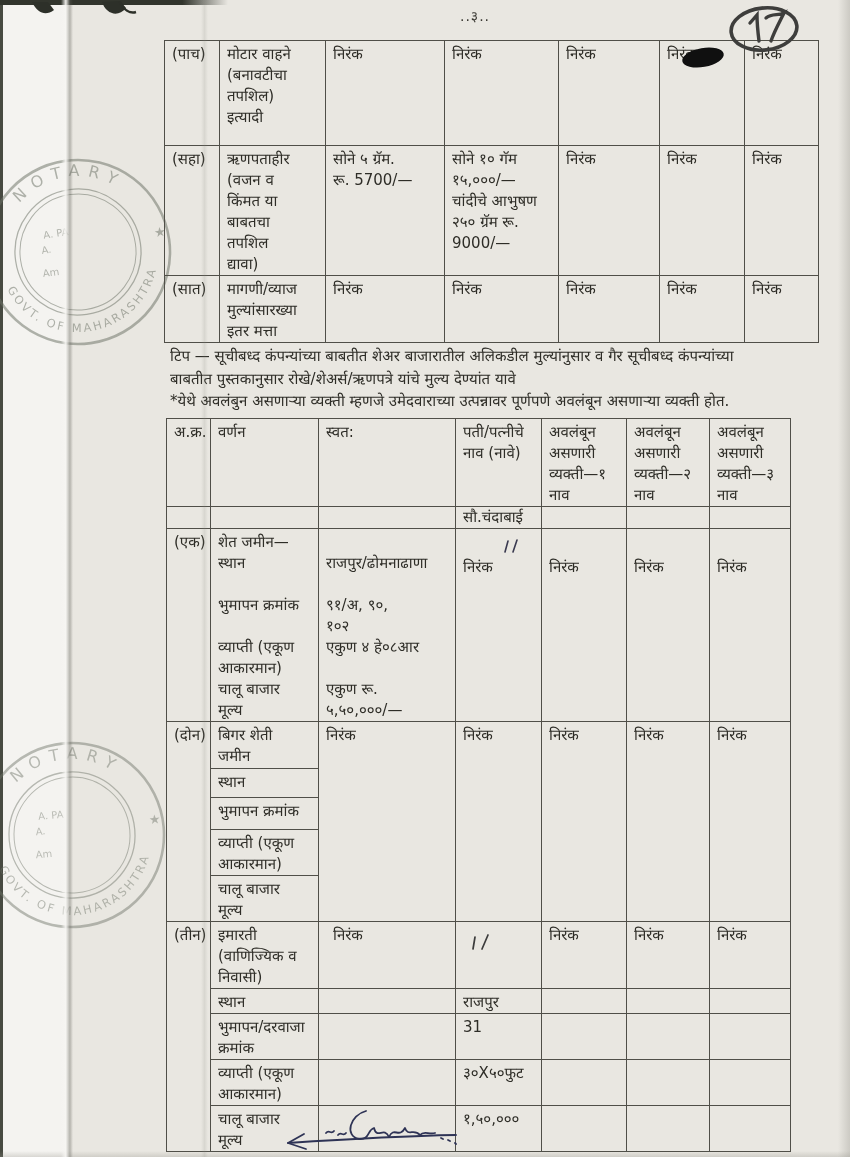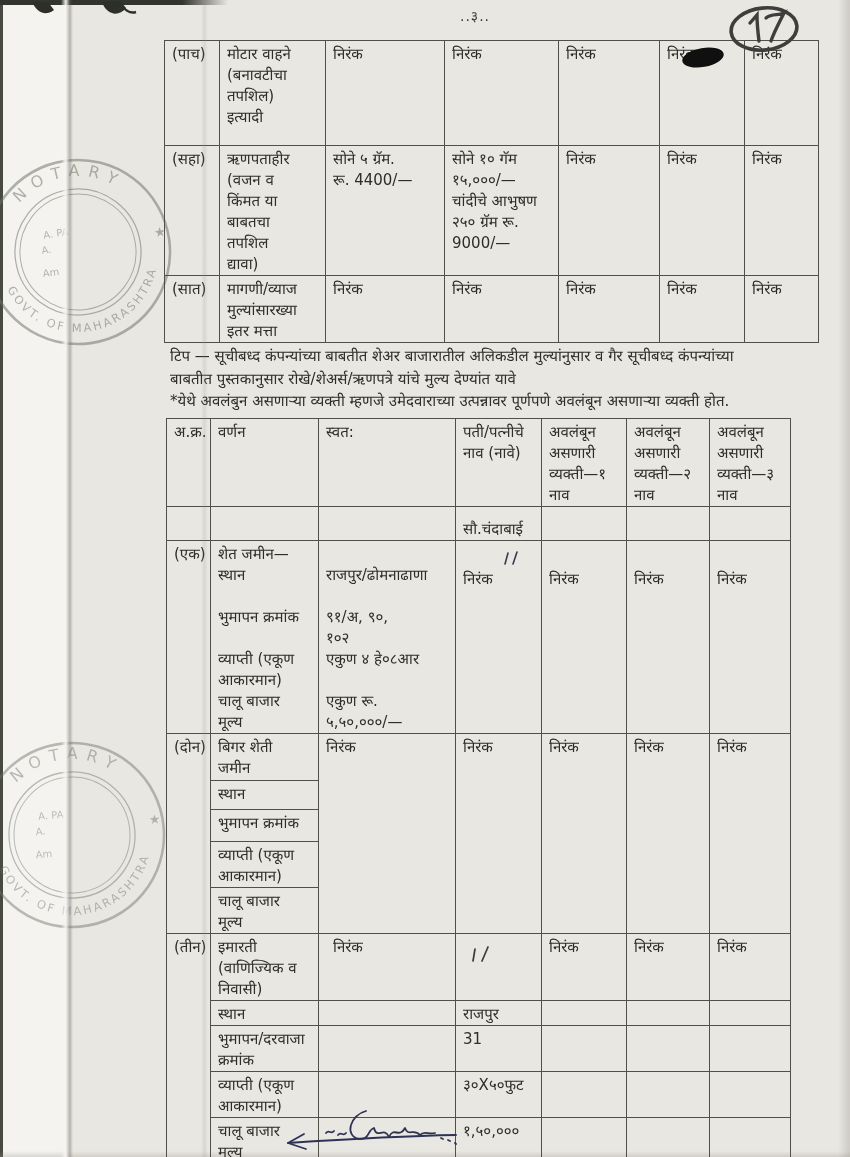--- a/index.html
+++ b/index.html
@@ -149,21 +149,21 @@
   </tr>
   <tr class="h126">
     <td>(सहा)</td>
     <td>ऋणपताहीर
 (वजन व
 किंमत या
 बाबतचा
 तपशिल
 द्यावा)</td>
     <td>सोने ५ ग्रॅम.
-रू. 4400/—</td>
+रू. 5700/—</td>
     <td>सोने १० गॅम
 १५,०००/—
 चांदीचे आभुषण
 २५० ग्रॅम रू.
 9000/—</td>
     <td>निरंक</td>
     <td>निरंक</td>
     <td>निरंक</td>
   </tr>
   <tr class="h61">
@@ -211,21 +211,21 @@
 नाव</td>
     <td>अवलंबून
 असणारी
 व्यक्ती—३
 नाव</td>
   </tr>
   <tr class="h20">
     <td></td>
     <td></td>
     <td></td>
-    <td style="padding-top:12px">सौ.चंदाबाई</td>
+    <td style="padding-top:0">सौ.चंदाबाई</td>
     <td></td>
     <td></td>
     <td></td>
   </tr>
   <tr class="h191">
     <td>(एक)</td>
     <td>शेत जमीन—
 स्थान
 
 भुमापन क्रमांक

